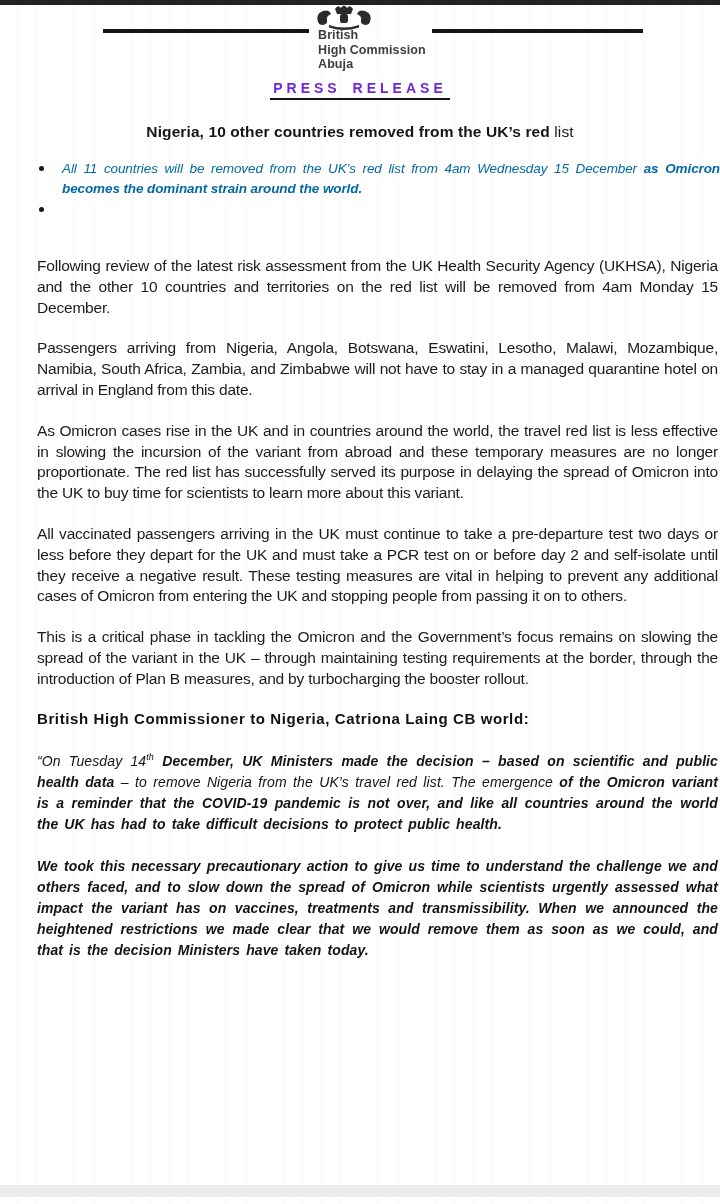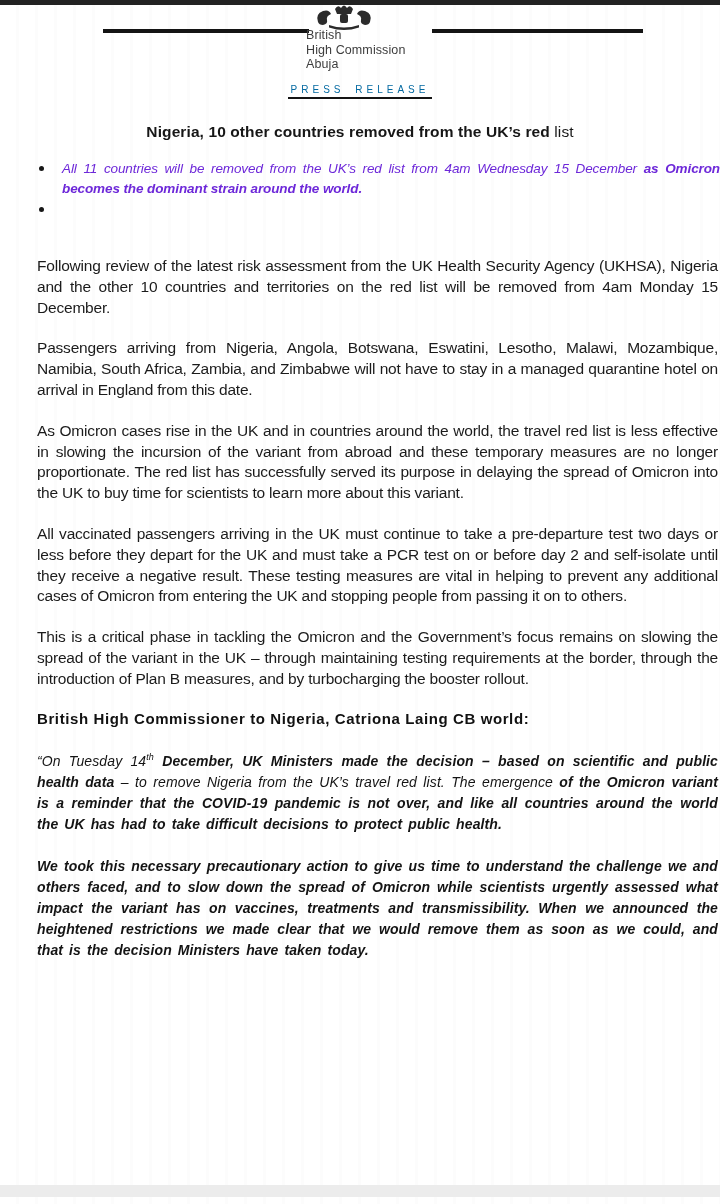--- a/index.html
+++ b/index.html
@@ -23,34 +23,35 @@
     width: 720px; height: 12px;
     background: #ececec;
   }
   .crest {
     position: absolute; top: 4px; left: 314px;
   }
   .rule { position: absolute; top: 29px; height: 4px; background: #141414; }
   .rule-left  { left: 103px; width: 206px; }
   .rule-right { left: 432px; width: 211px; }
   .org-block {
-    position: absolute; top: 28px; left: 306px;
+    position: absolute; top: 28px; left: 318px;
     font-size: 12.5px; line-height: 14.5px;
     color: #3d3d3d;
     letter-spacing: 0.1px;
+    font-weight: bold;
   }
   .press-release-row {
     position: absolute; top: 79px; left: 0;
     width: 720px; text-align: center;
   }
   .press-release-row .pr-text {
     display: inline-block;
-    font-size: 10px; font-weight: normal;
+    font-size: 14px; font-weight: bold;
     letter-spacing: 4px; word-spacing: 4px;
-    color: #0369a1;
+    color: #6d28d9;
     border-bottom: 2.5px solid #141414;
     padding: 0 3px 2px 3px;
   }
   .headline {
     position: absolute; top: 123px; left: 0;
     width: 720px; text-align: center;
     font-size: 15.5px; font-weight: bold; color: #161616;
     letter-spacing: 0.1px;
   }
   .headline .light { font-weight: normal; }
@@ -58,21 +59,21 @@
     position: absolute; top: 159px; left: 30px;
     width: 690px;
   }
   .bullet-item {
     position: relative;
     padding-left: 32px;
     font-size: 13.5px; font-style: italic;
     line-height: 19.5px;
     text-align: justify;
     letter-spacing: -0.1px;
-    color: #6d28d9;
+    color: #0369a1;
     margin-bottom: 2px;
   }
   .bullet-item .dot {
     position: absolute; left: 9px; top: 7px;
     width: 5px; height: 5px; border-radius: 50%;
     background: #171717;
   }
   .bullet-item .b { font-weight: bold; }
   .body-copy {
     position: absolute; top: 256px; left: 37px;

